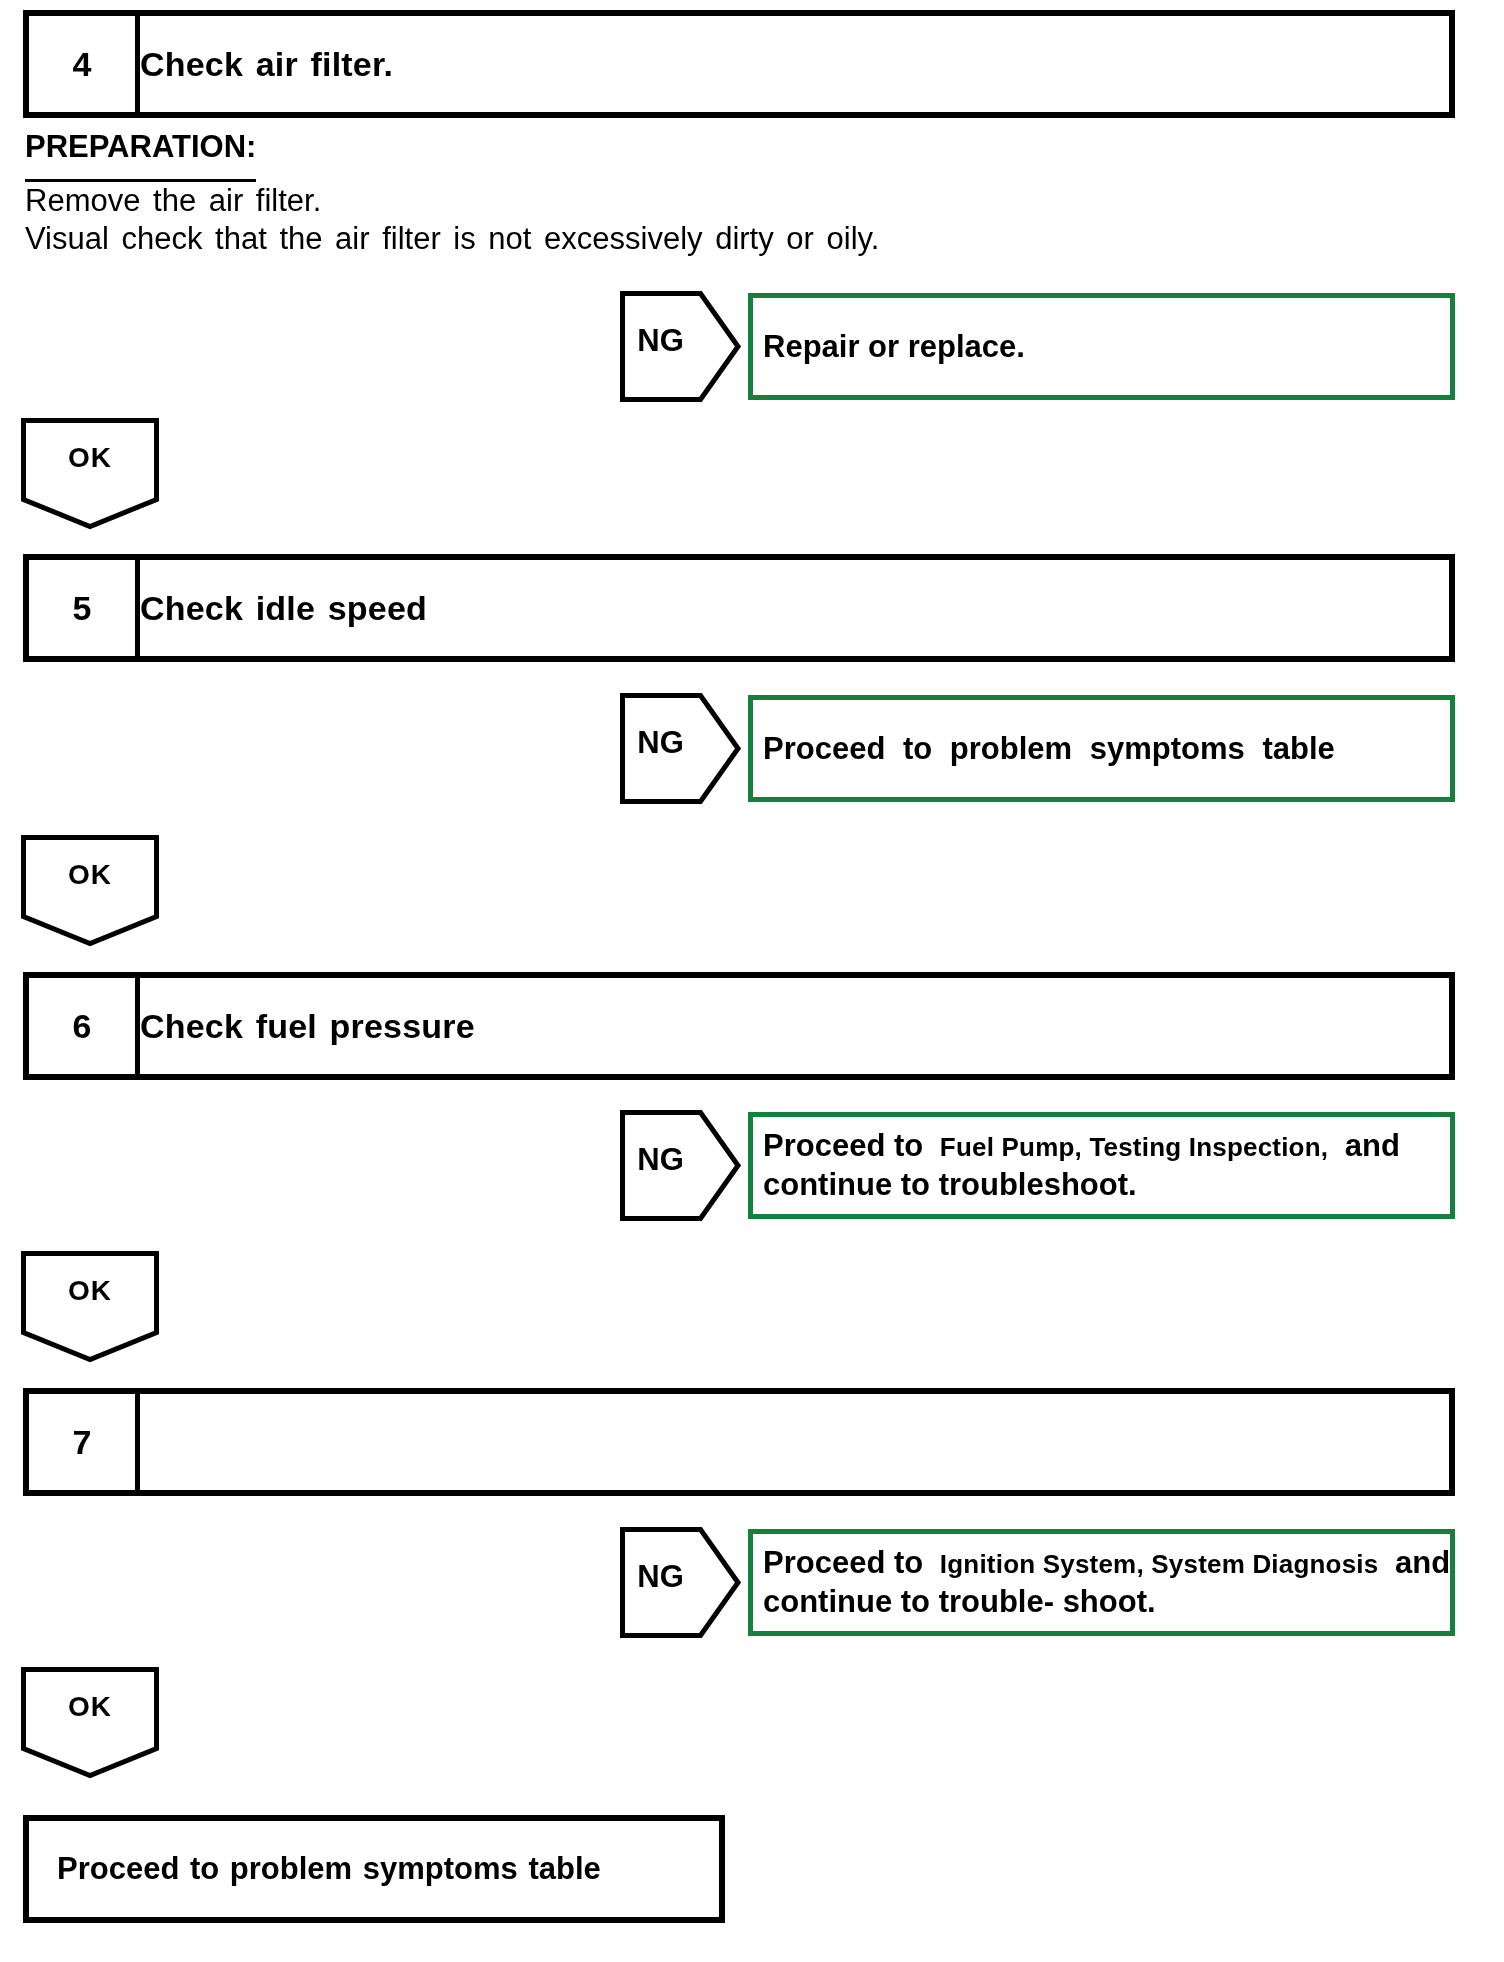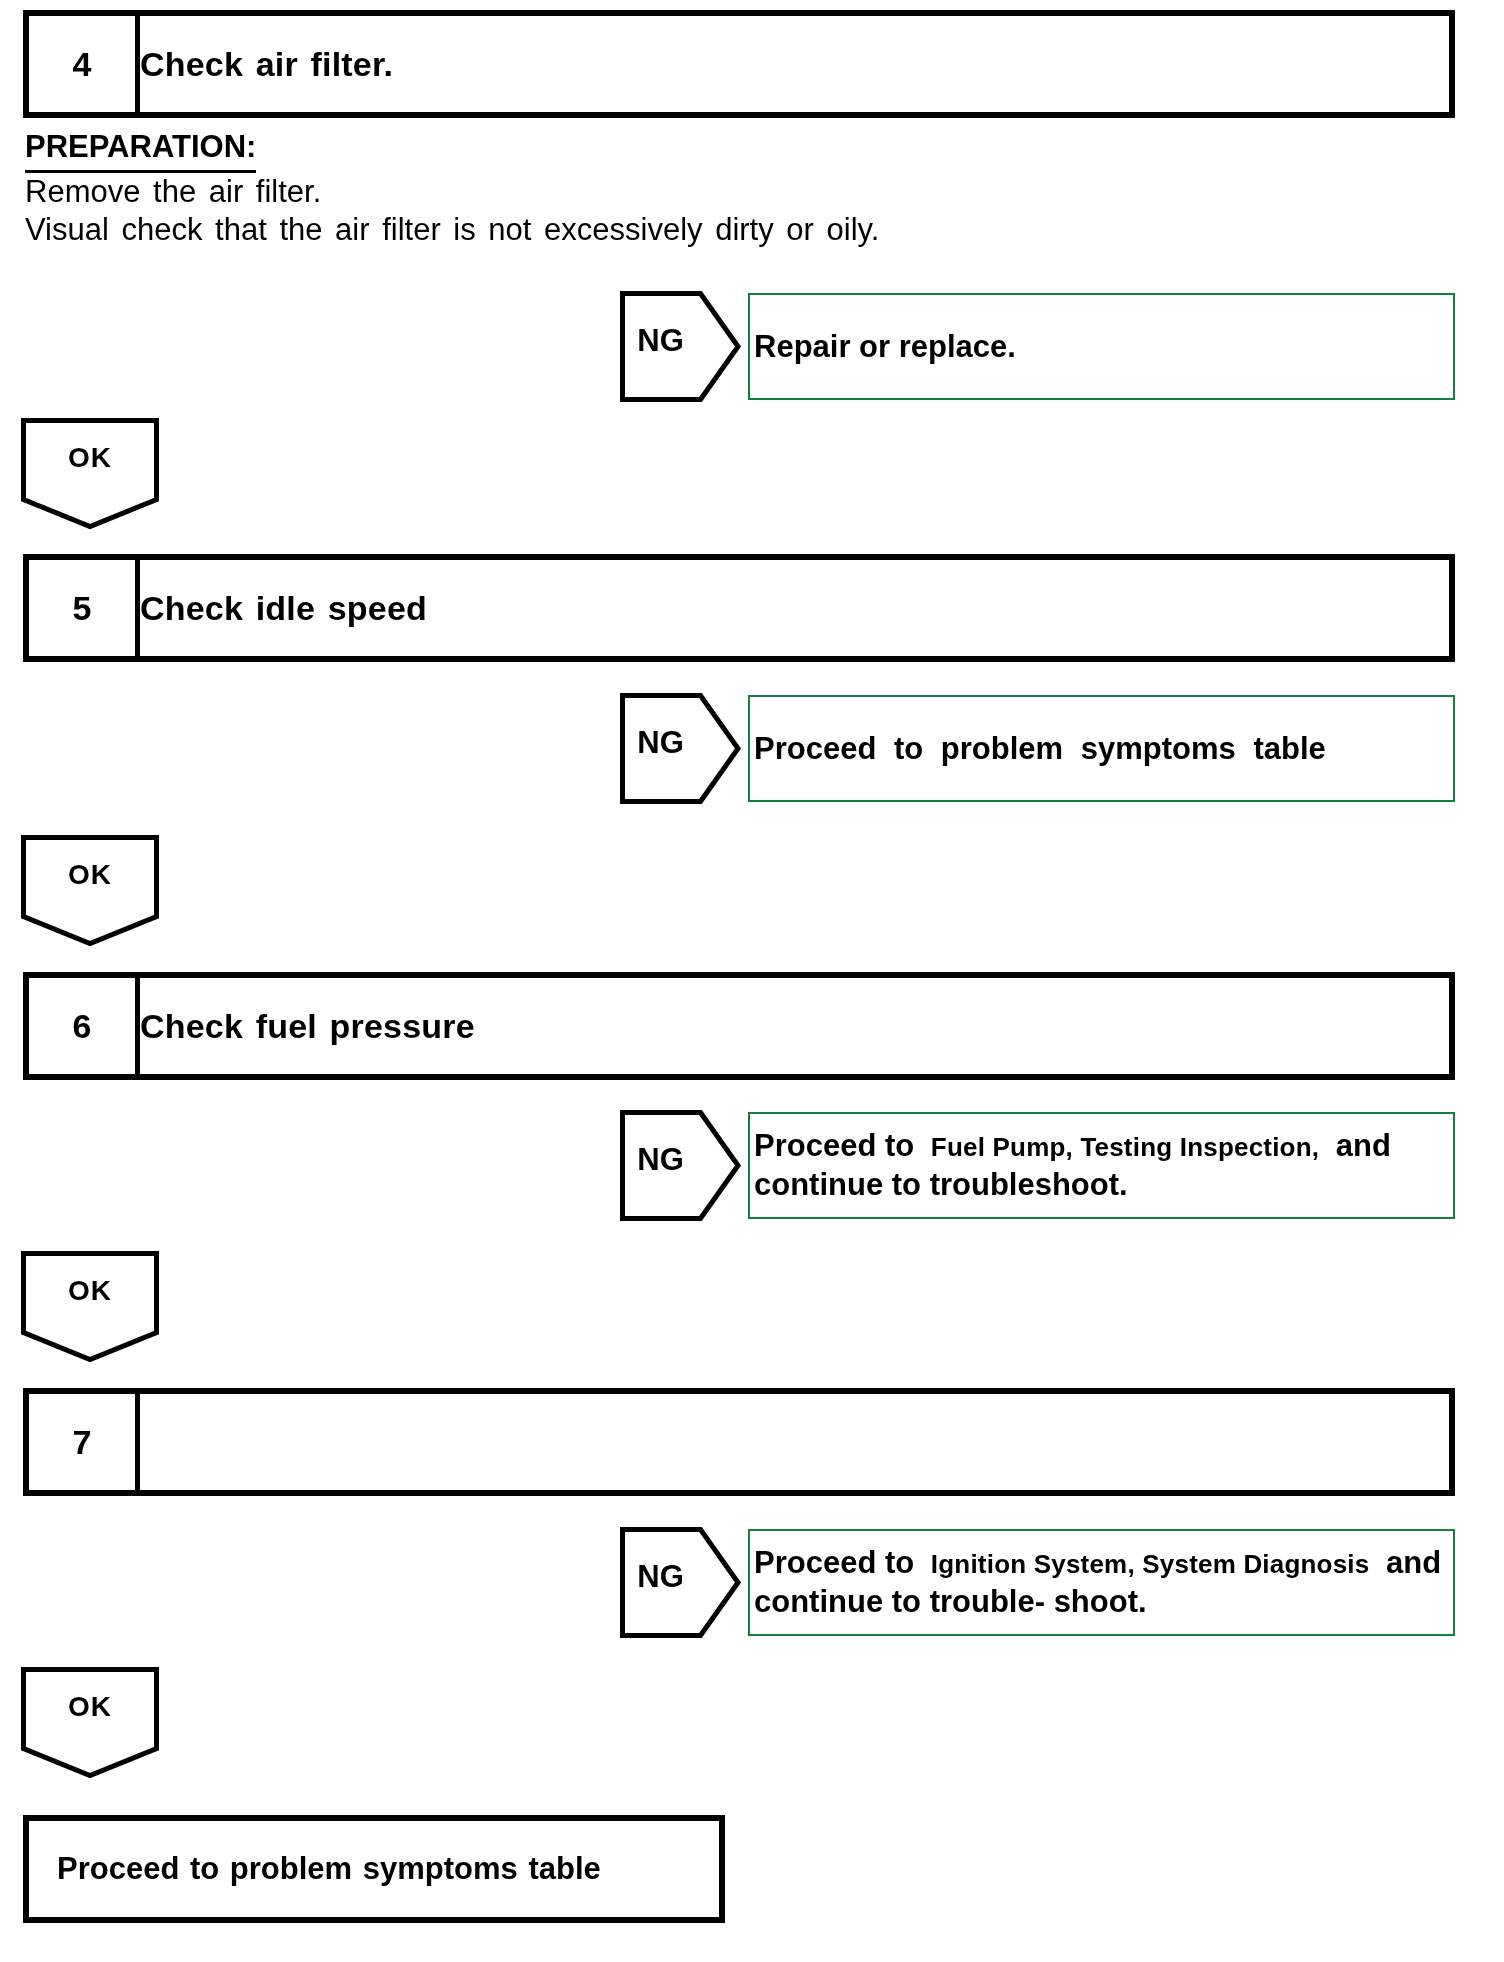--- a/index.html
+++ b/index.html
@@ -28,34 +28,34 @@
   }
   
   .details{
     position:absolute;left:25px;top:128px;width:1430px;
     font-size:31px;line-height:38px;word-spacing:4px;
   }
   .details .hd{
     font-weight:bold;
   }
   .details .hd span{
-    display:inline-block;border-bottom:3px solid #000;padding-bottom:4px;
+    display:inline-block;border-bottom:3px solid #000;padding-bottom:13px;
   }
   
   .ng-svg{position:absolute;left:620px;width:122px;height:111px;}
   .ng-label{
     position:absolute;left:620px;width:81px;height:99px;
     display:flex;align-items:center;justify-content:center;
     font-weight:bold;font-size:31px;
   }
   .ng-box{
     position:absolute;left:748px;width:707px;height:107px;
-    border:2px solid #15803d;box-sizing:border-box;background:#fff;
+    border:5px solid #15803d;box-sizing:border-box;background:#fff;
     display:flex;flex-direction:column;justify-content:center;
-    padding-left:4px;
+    padding-left:10px;
     font-weight:bold;font-size:31px;line-height:38px;
   }
   .ng-box .ng-line{white-space:nowrap;}
   .seg-ref{font-size:26px;margin:0 8px;letter-spacing:0.2px;text-align:center;}
   .wide{word-spacing:9px;}
   
   .ok-svg{position:absolute;left:21px;width:138px;height:112px;}
   .ok-label{
     position:absolute;left:21px;width:138px;height:80px;
     display:flex;align-items:center;justify-content:center;

